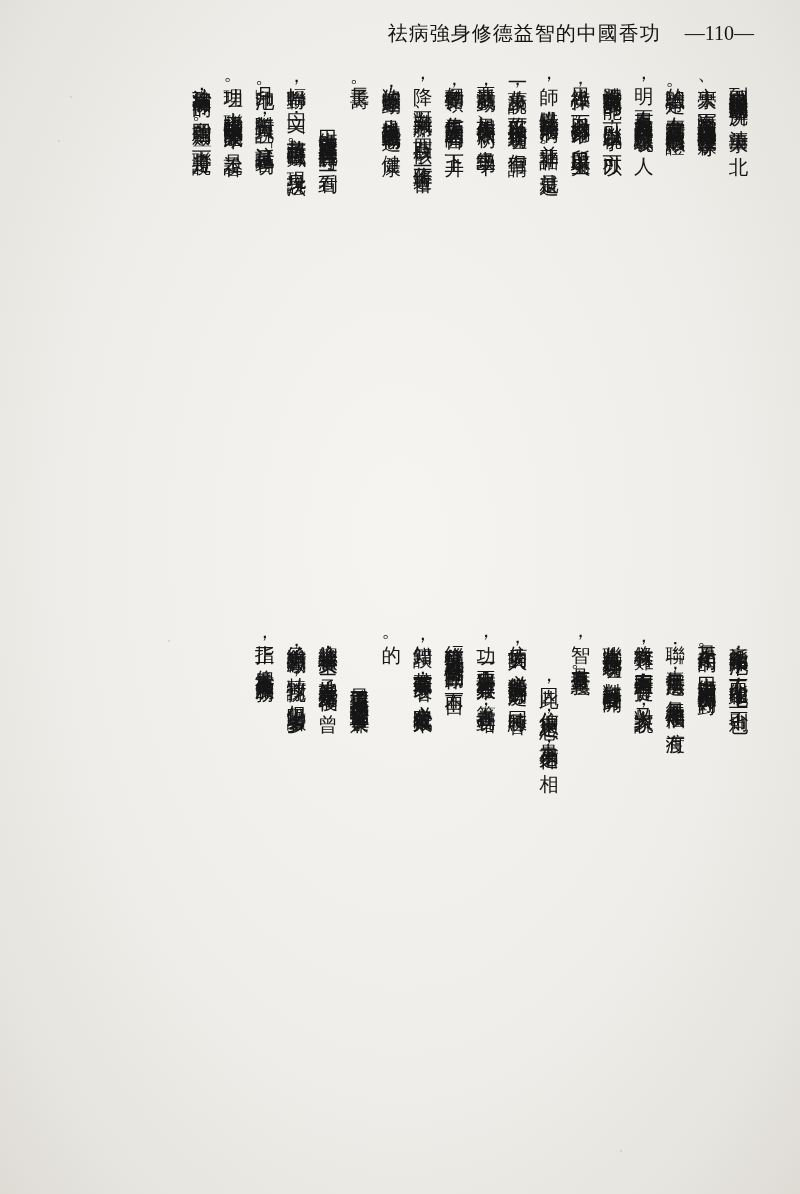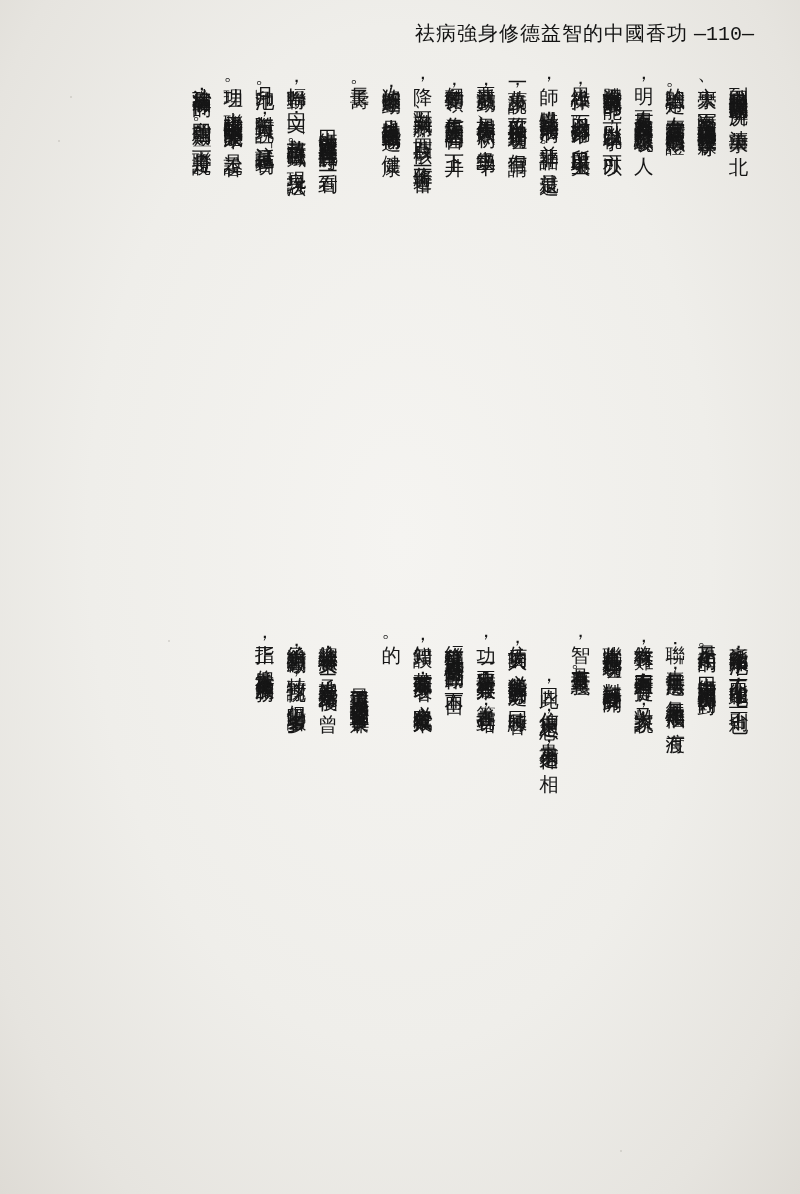--- a/index.html
+++ b/index.html
@@ -30,31 +30,31 @@
 
   
   .header {
     position: absolute;
     top: 20px;
     left: 0;
     right: 46px;
     display: flex;
     justify-content: flex-end;
     align-items: baseline;
-    gap: 6px;
+    gap: 24px;
     font-size: 20px;
     letter-spacing: 1px;
     color: #141414;
   }
   .header .title {
     font-family: "DejaVu Serif", "Liberation Serif", serif;
     font-weight: 500;
   }
   .header .pagenum {
-    font-family: Liberation Mono, monospace;
+    font-family: Liberation Serif, serif;
     letter-spacing: 0;
   }
 
   
   .block {
     position: absolute;
     writing-mode: vertical-rl;
     text-orientation: upright;
     direction: ltr;
     font-size: 19.5px;

